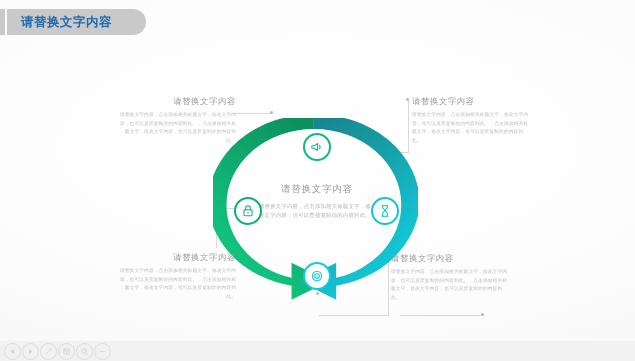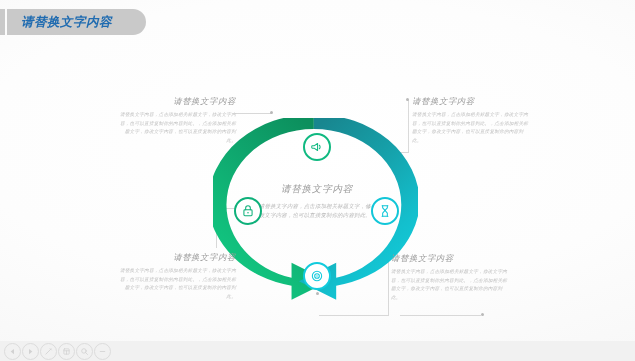--- a/index.html
+++ b/index.html
@@ -14,21 +14,20 @@
     background: #ffffff;
   }
 
   #stage {
     position: relative;
     width: 635px;
     height: 361px;
     background:
       radial-gradient(ellipse 120% 90% at 50% 40%, #ffffff 0%, #fdfdfd 45%, #f4f4f4 100%);
     overflow: hidden;
-    font-style: italic;
   }
 
   
   .title-wrap {
     position: absolute;
     left: 0px;
     top: 9px;
     height: 26px;
     display: flex;
     align-items: stretch;

